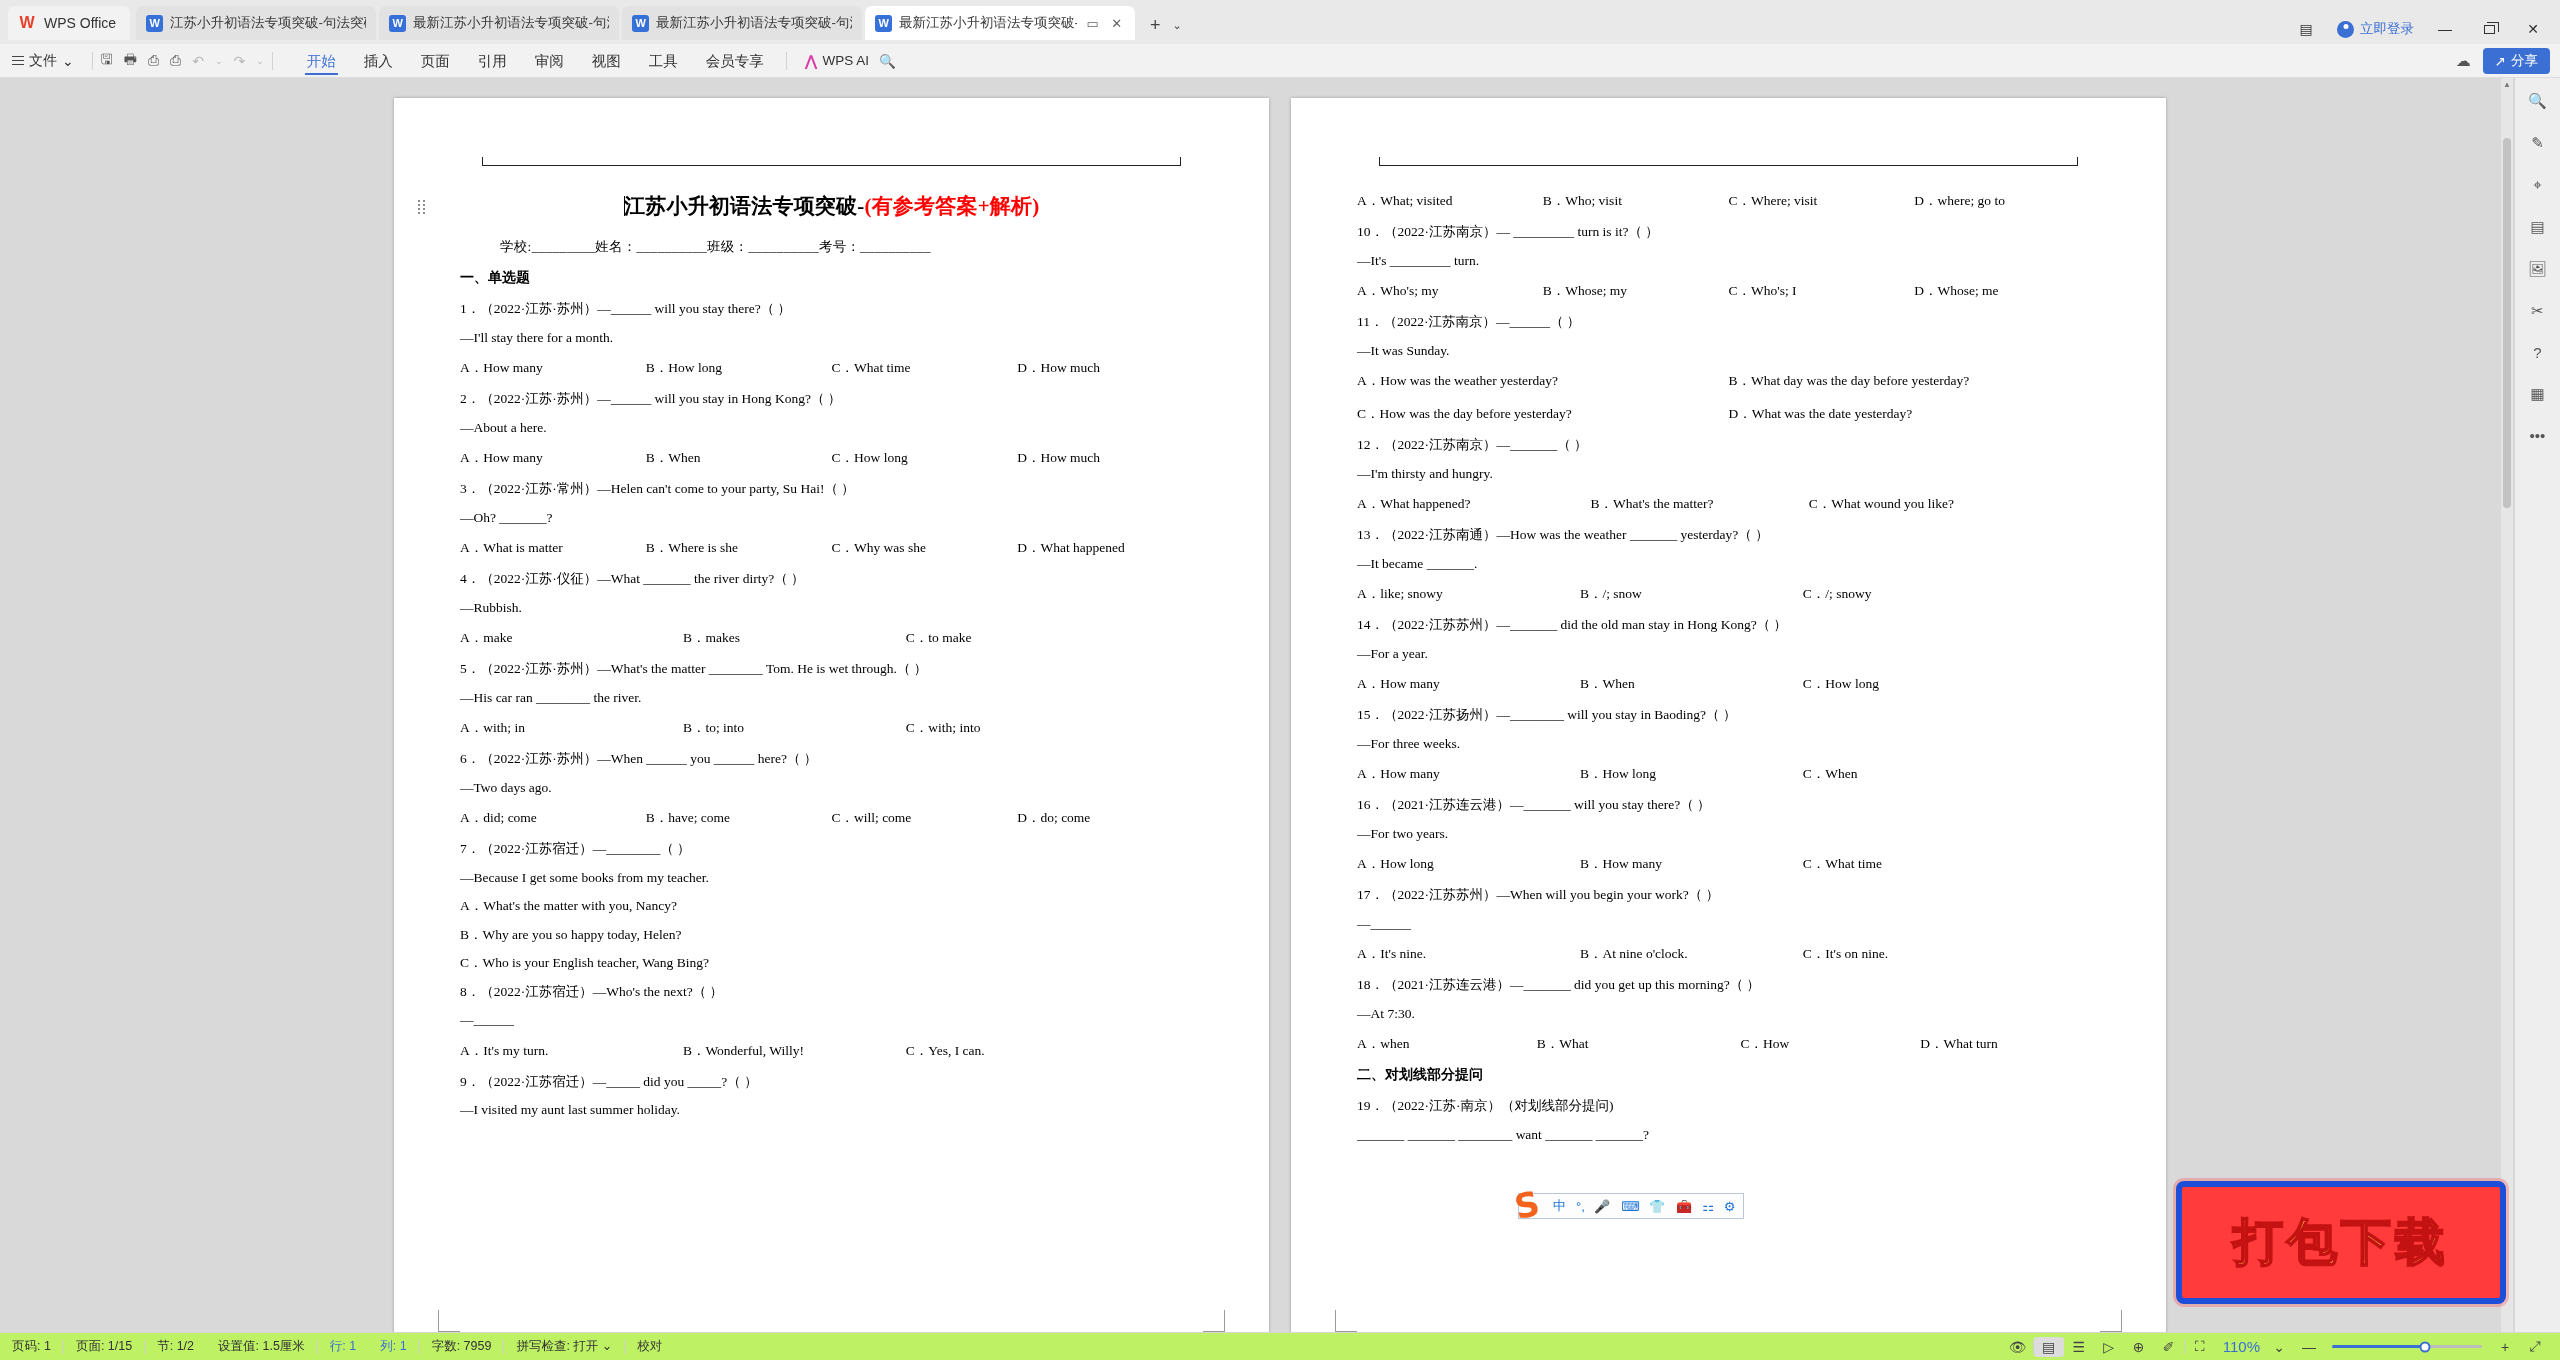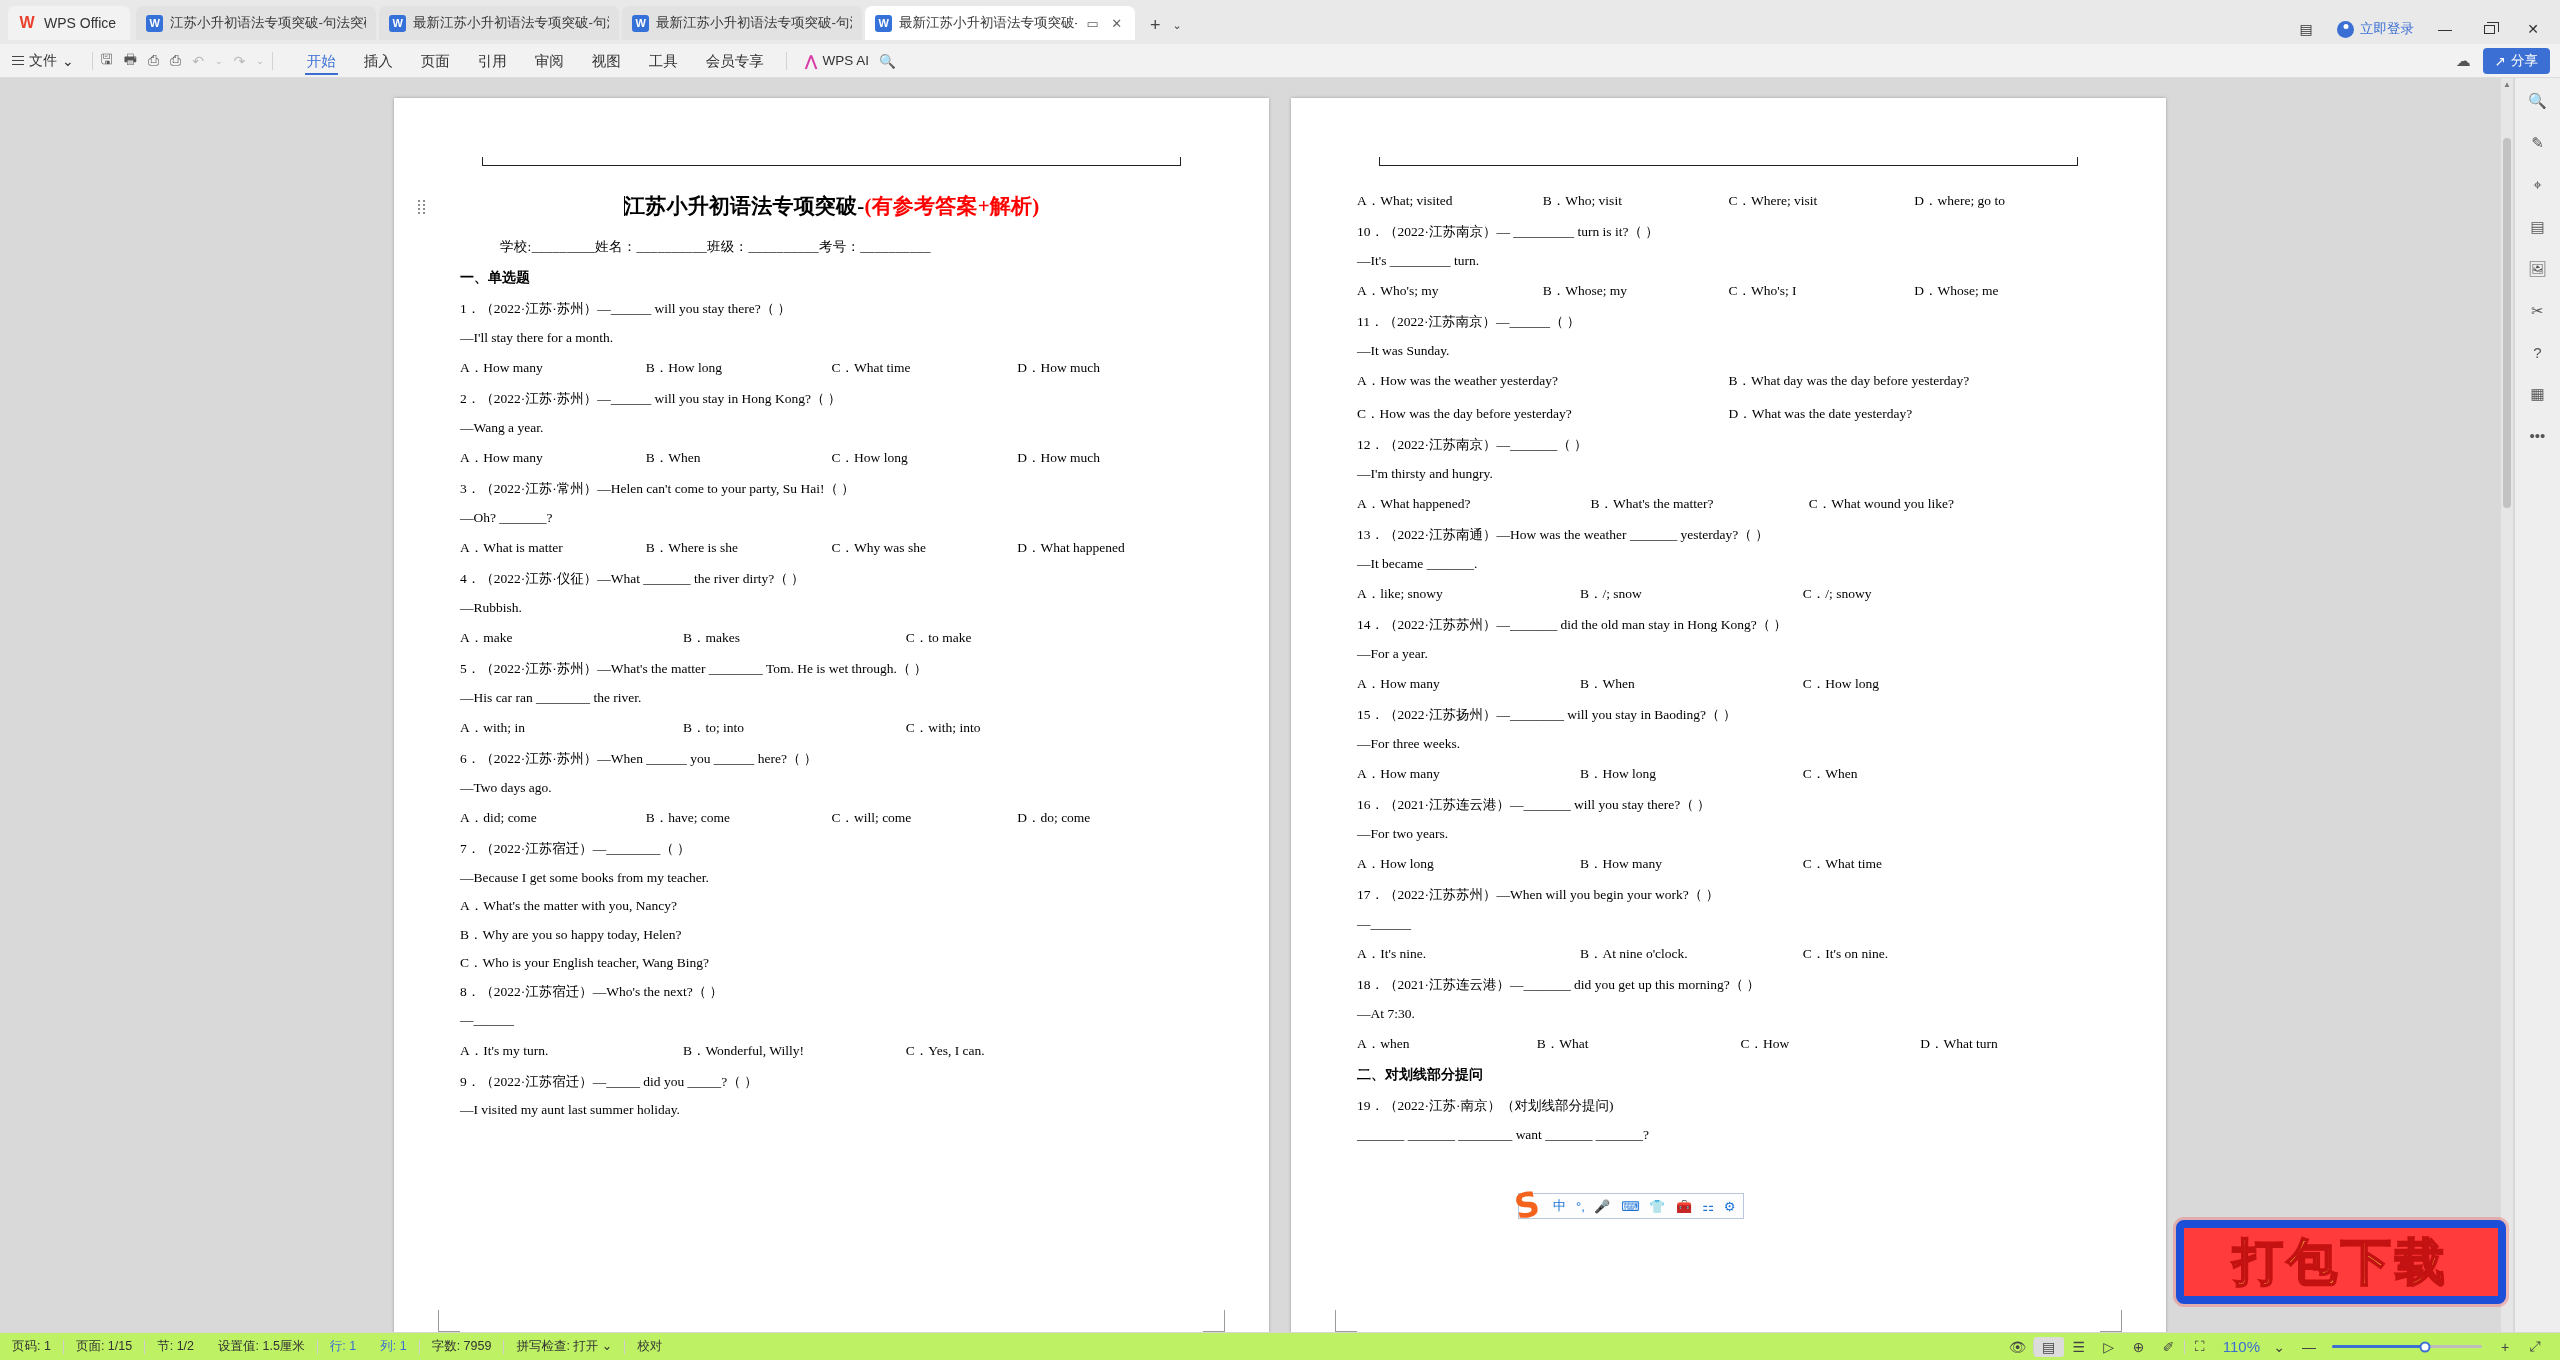--- a/index.html
+++ b/index.html
@@ -186,21 +186,21 @@
     position: absolute; left: -12px; top: -9px;
     width: 40px; height: 40px; color: #f4631e; font-size: 34px; font-weight: bold;
     font-family: "DejaVu Sans", sans-serif; line-height: 40px; text-align: center;
     transform: rotate(-12deg);
   }
   .ime i { font-style: normal; }
 
   
   .watermark {
     position: absolute; right: 54px; bottom: 56px;
-    width: 330px; height: 84px; border: 8px solid #1d4ed8; border-radius: 8px;
+    width: 330px; height: 123px; border: 6px solid #1d4ed8; border-radius: 8px;
     background: #ff3b3b; display: flex; align-items: center; justify-content: center;
     z-index: 40; box-shadow: 0 0 0 3px rgba(255,40,40,.25);
   }
   .watermark span {
     color: #ffe94d; font-size: 50px; font-weight: bold; letter-spacing: 4px;
     font-family: "DejaVu Sans", sans-serif;
     -webkit-text-stroke: 2px #c41111;
   }
 </style>
 </head>
@@ -321,21 +321,21 @@
       <div id="left-body">
           <div class="q">1．（2022·江苏·苏州）—______ will you stay there?（   ）</div>
           <div class="q">—I'll stay there for a month.</div>
           <div class="opts">
             <span class="o" style="width: 25%;">A．How many</span>
             <span class="o" style="width: 25%;">B．How long</span>
             <span class="o" style="width: 25%;">C．What time</span>
             <span class="o" style="width: 25%;">D．How much</span>
           </div>
           <div class="q">2．（2022·江苏·苏州）—______ will you stay in Hong Kong?（   ）</div>
-          <div class="q">—Wang a year.</div>
+          <div class="q">—About a here.</div>
           <div class="opts">
             <span class="o" style="width: 25%;">A．How many</span>
             <span class="o" style="width: 25%;">B．When</span>
             <span class="o" style="width: 25%;">C．How long</span>
             <span class="o" style="width: 25%;">D．How much</span>
           </div>
           <div class="q">3．（2022·江苏·常州）—Helen can't come to your party, Su Hai!（   ）</div>
           <div class="q">—Oh? _______?</div>
           <div class="opts">
             <span class="o" style="width: 25%;">A．What is matter</span>

